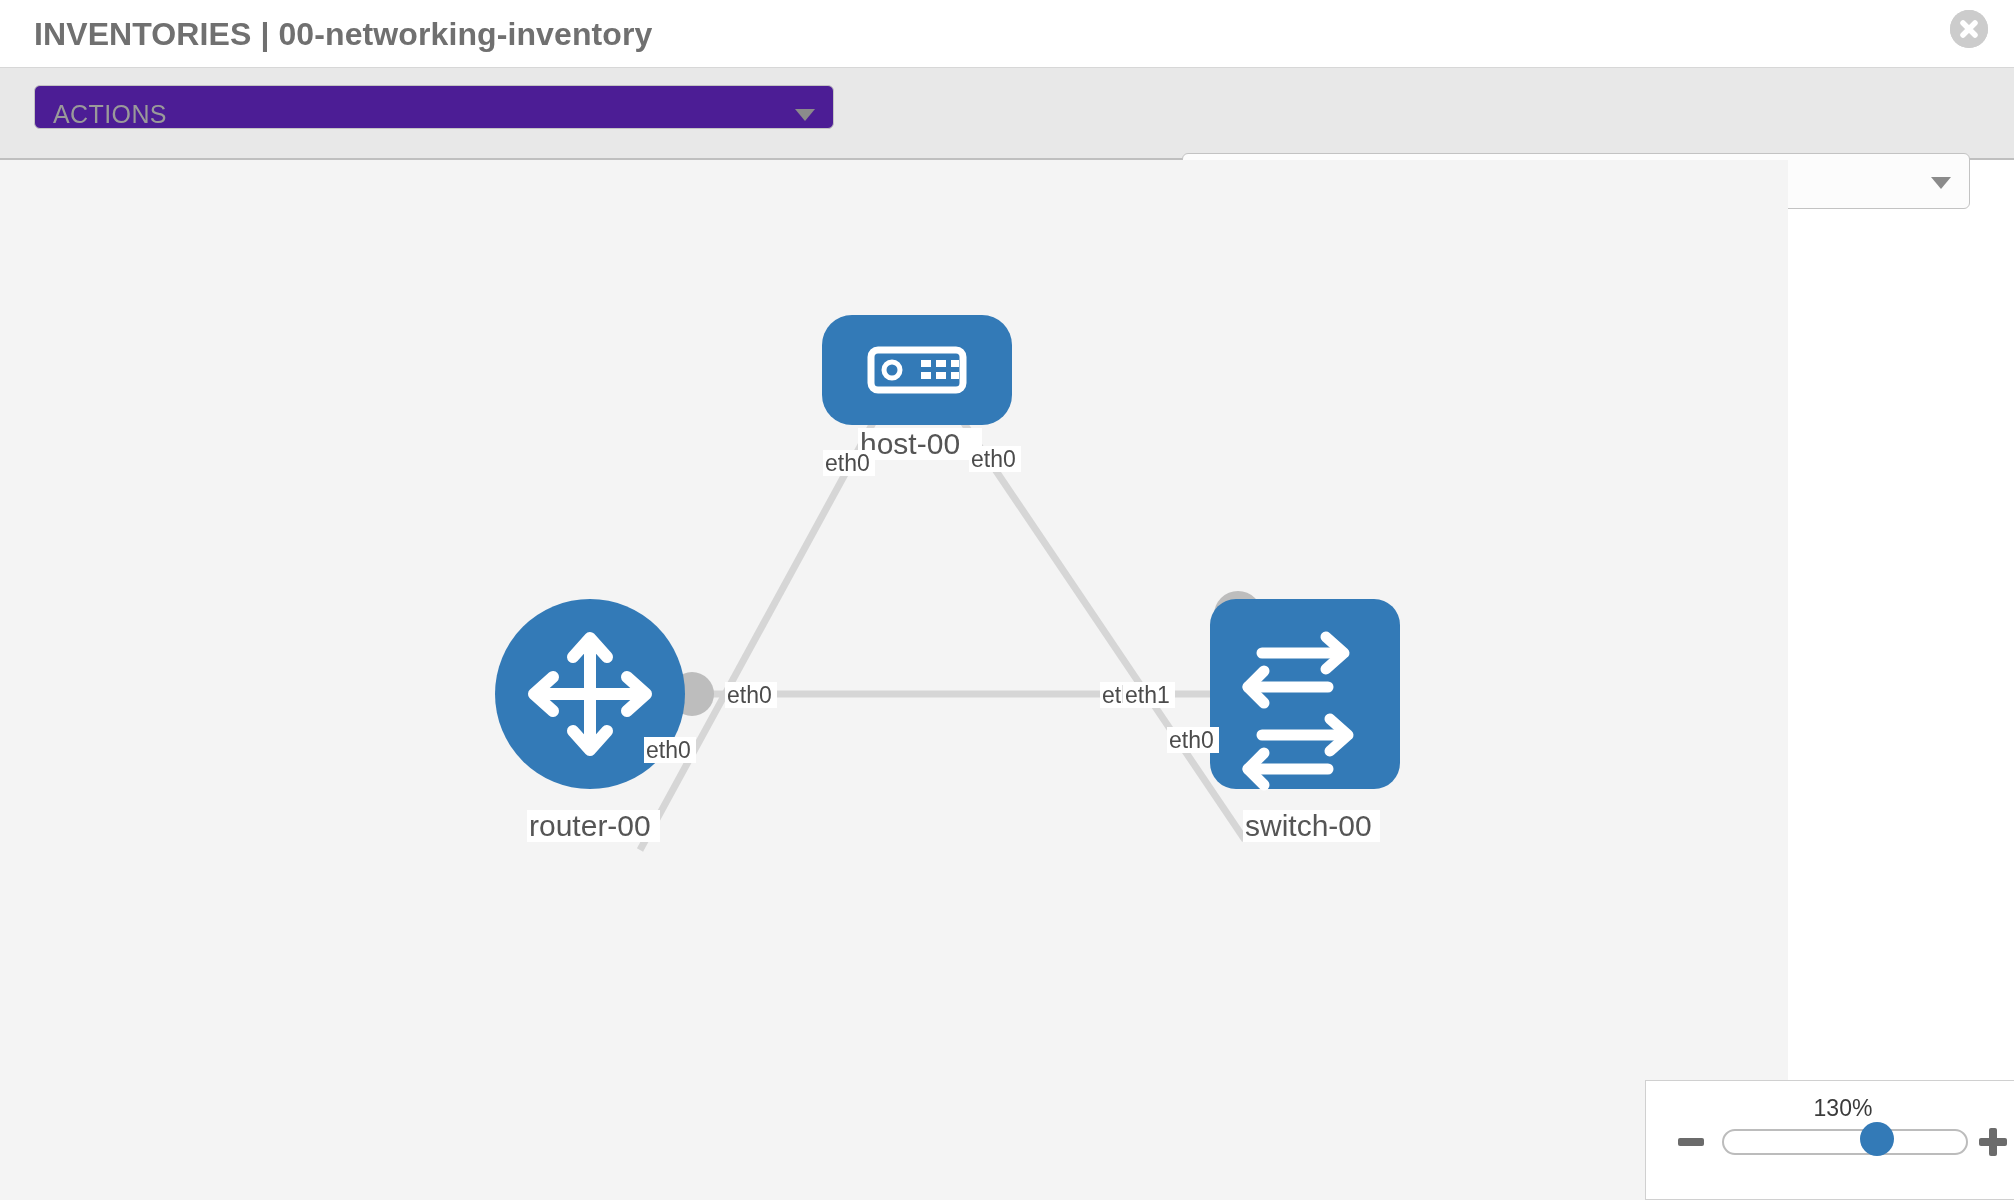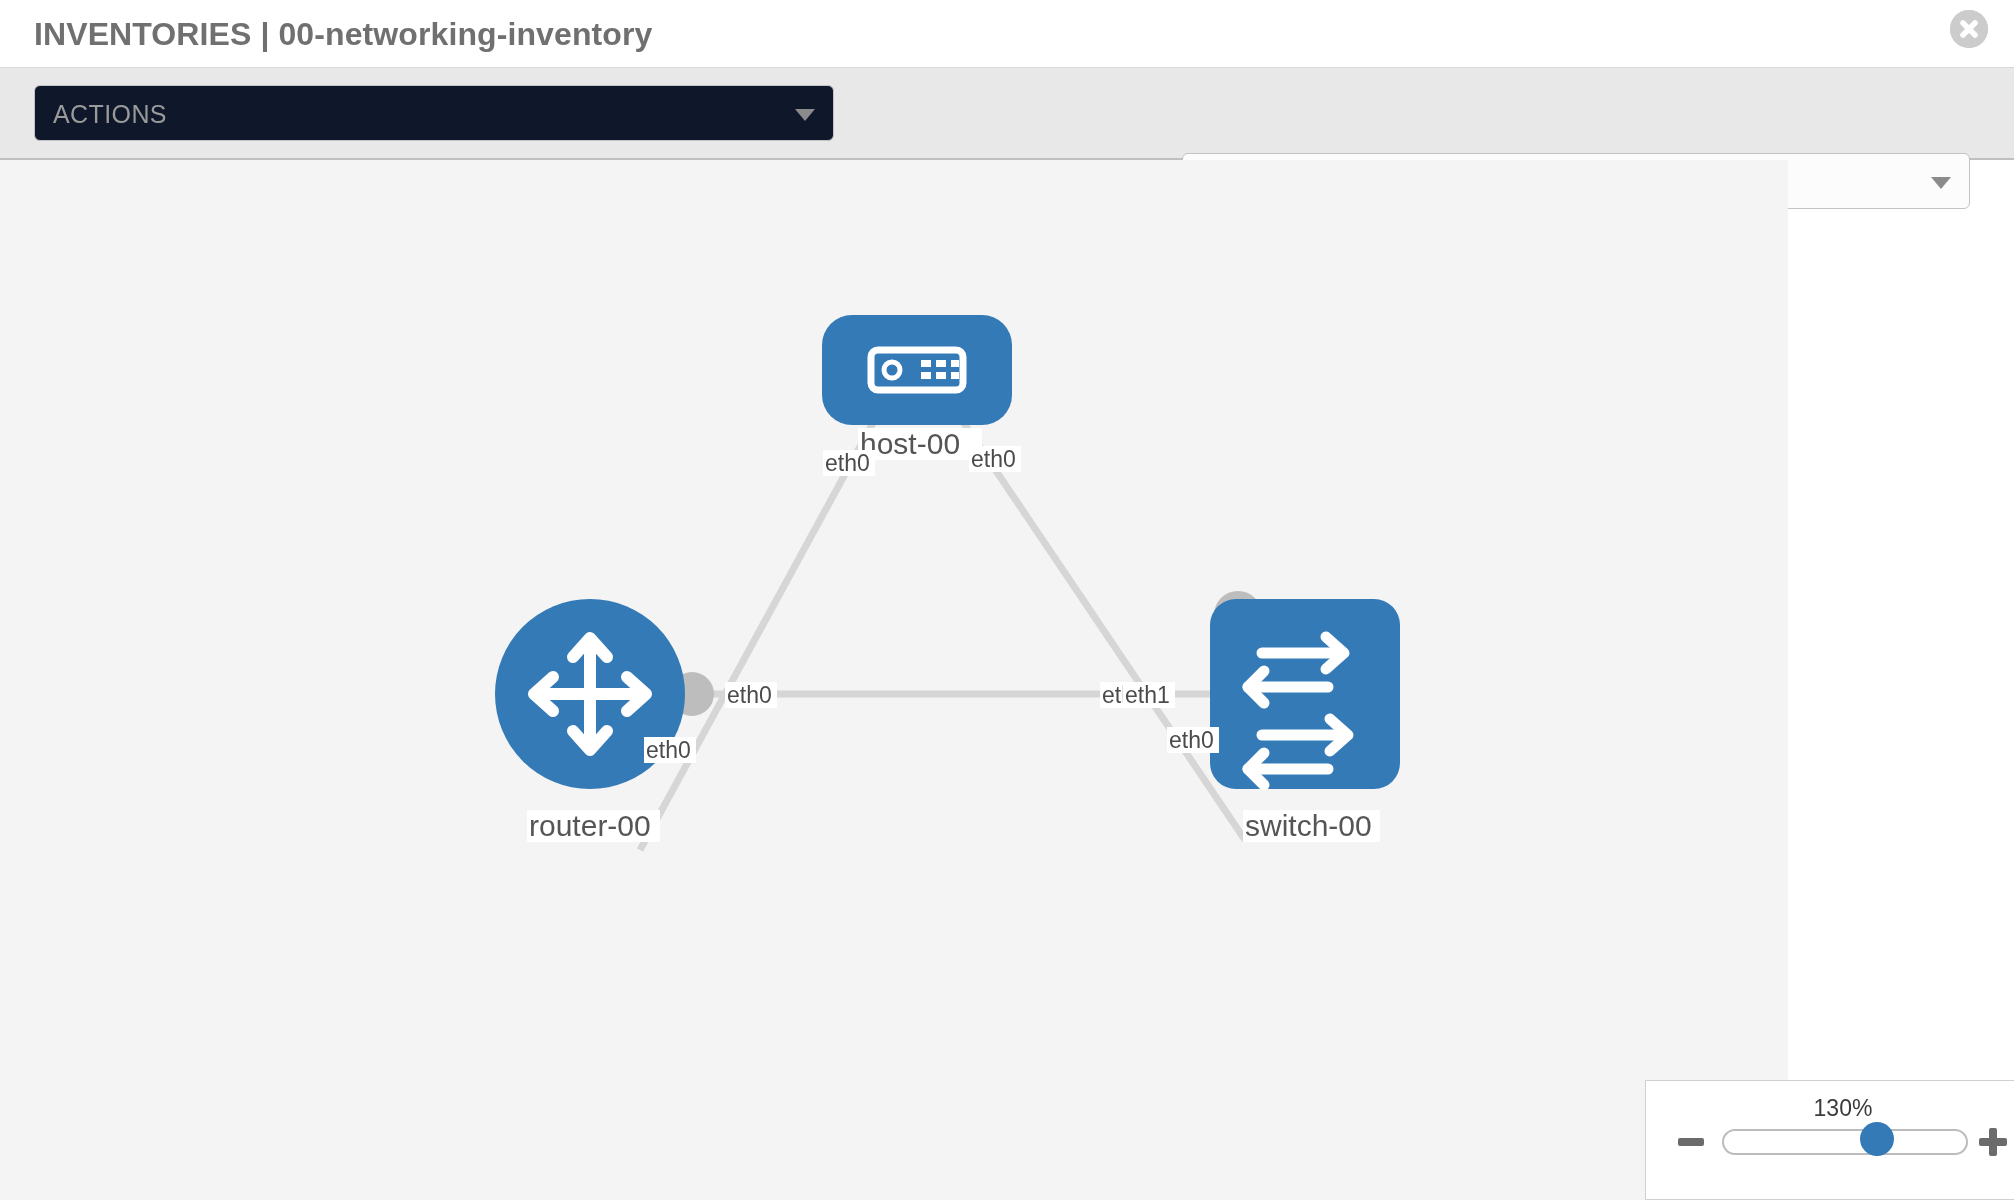--- a/index.html
+++ b/index.html
@@ -59,22 +59,22 @@
     height: 92px;
     background: #e8e8e8;
     border-bottom: 2px solid #bfbfbf;
     box-sizing: border-box;
   }
   .actions-select {
     position: absolute;
     left: 34px;
     top: 17px;
     width: 800px;
-    height: 56px;
-    background: #0f172a;
+    height: 44px;
+    background: #4c1d95;
     border: 1px solid #c3c3c3;
     border-radius: 6px;
     box-sizing: border-box;
     cursor: pointer;
   }
   .actions-label {
     position: absolute;
     left: 18px;
     top: 14px;
     font-size: 25px;

